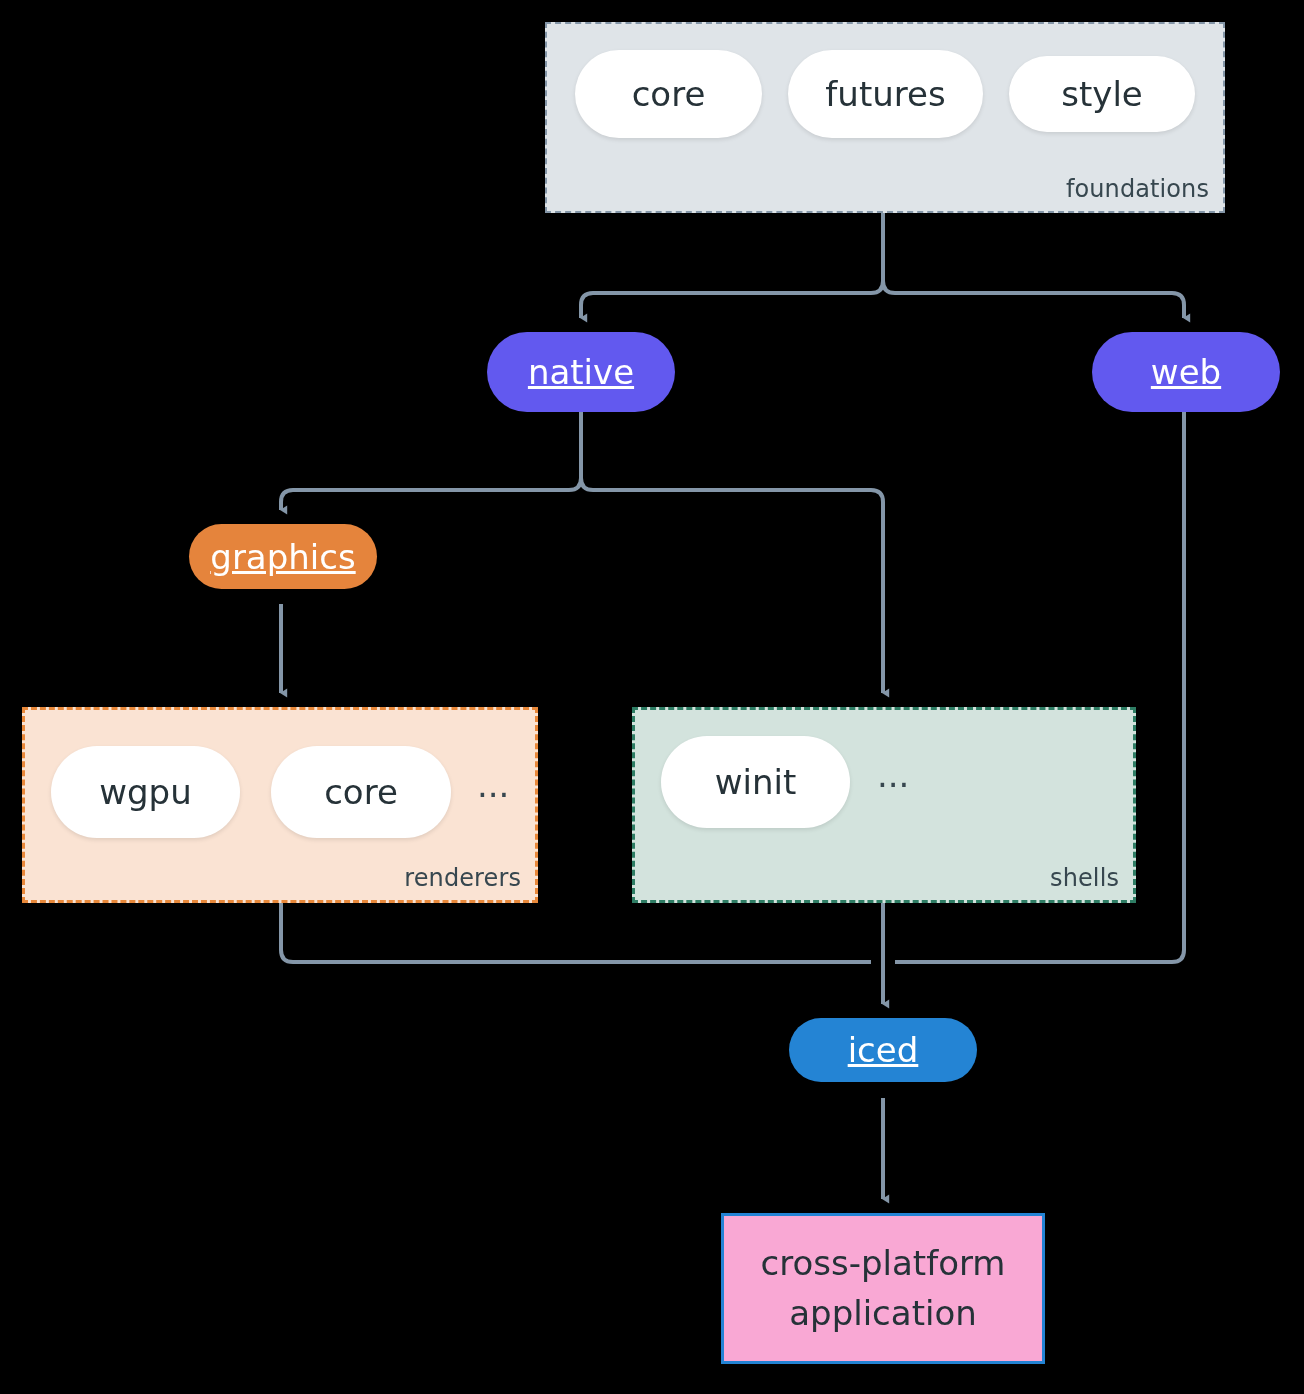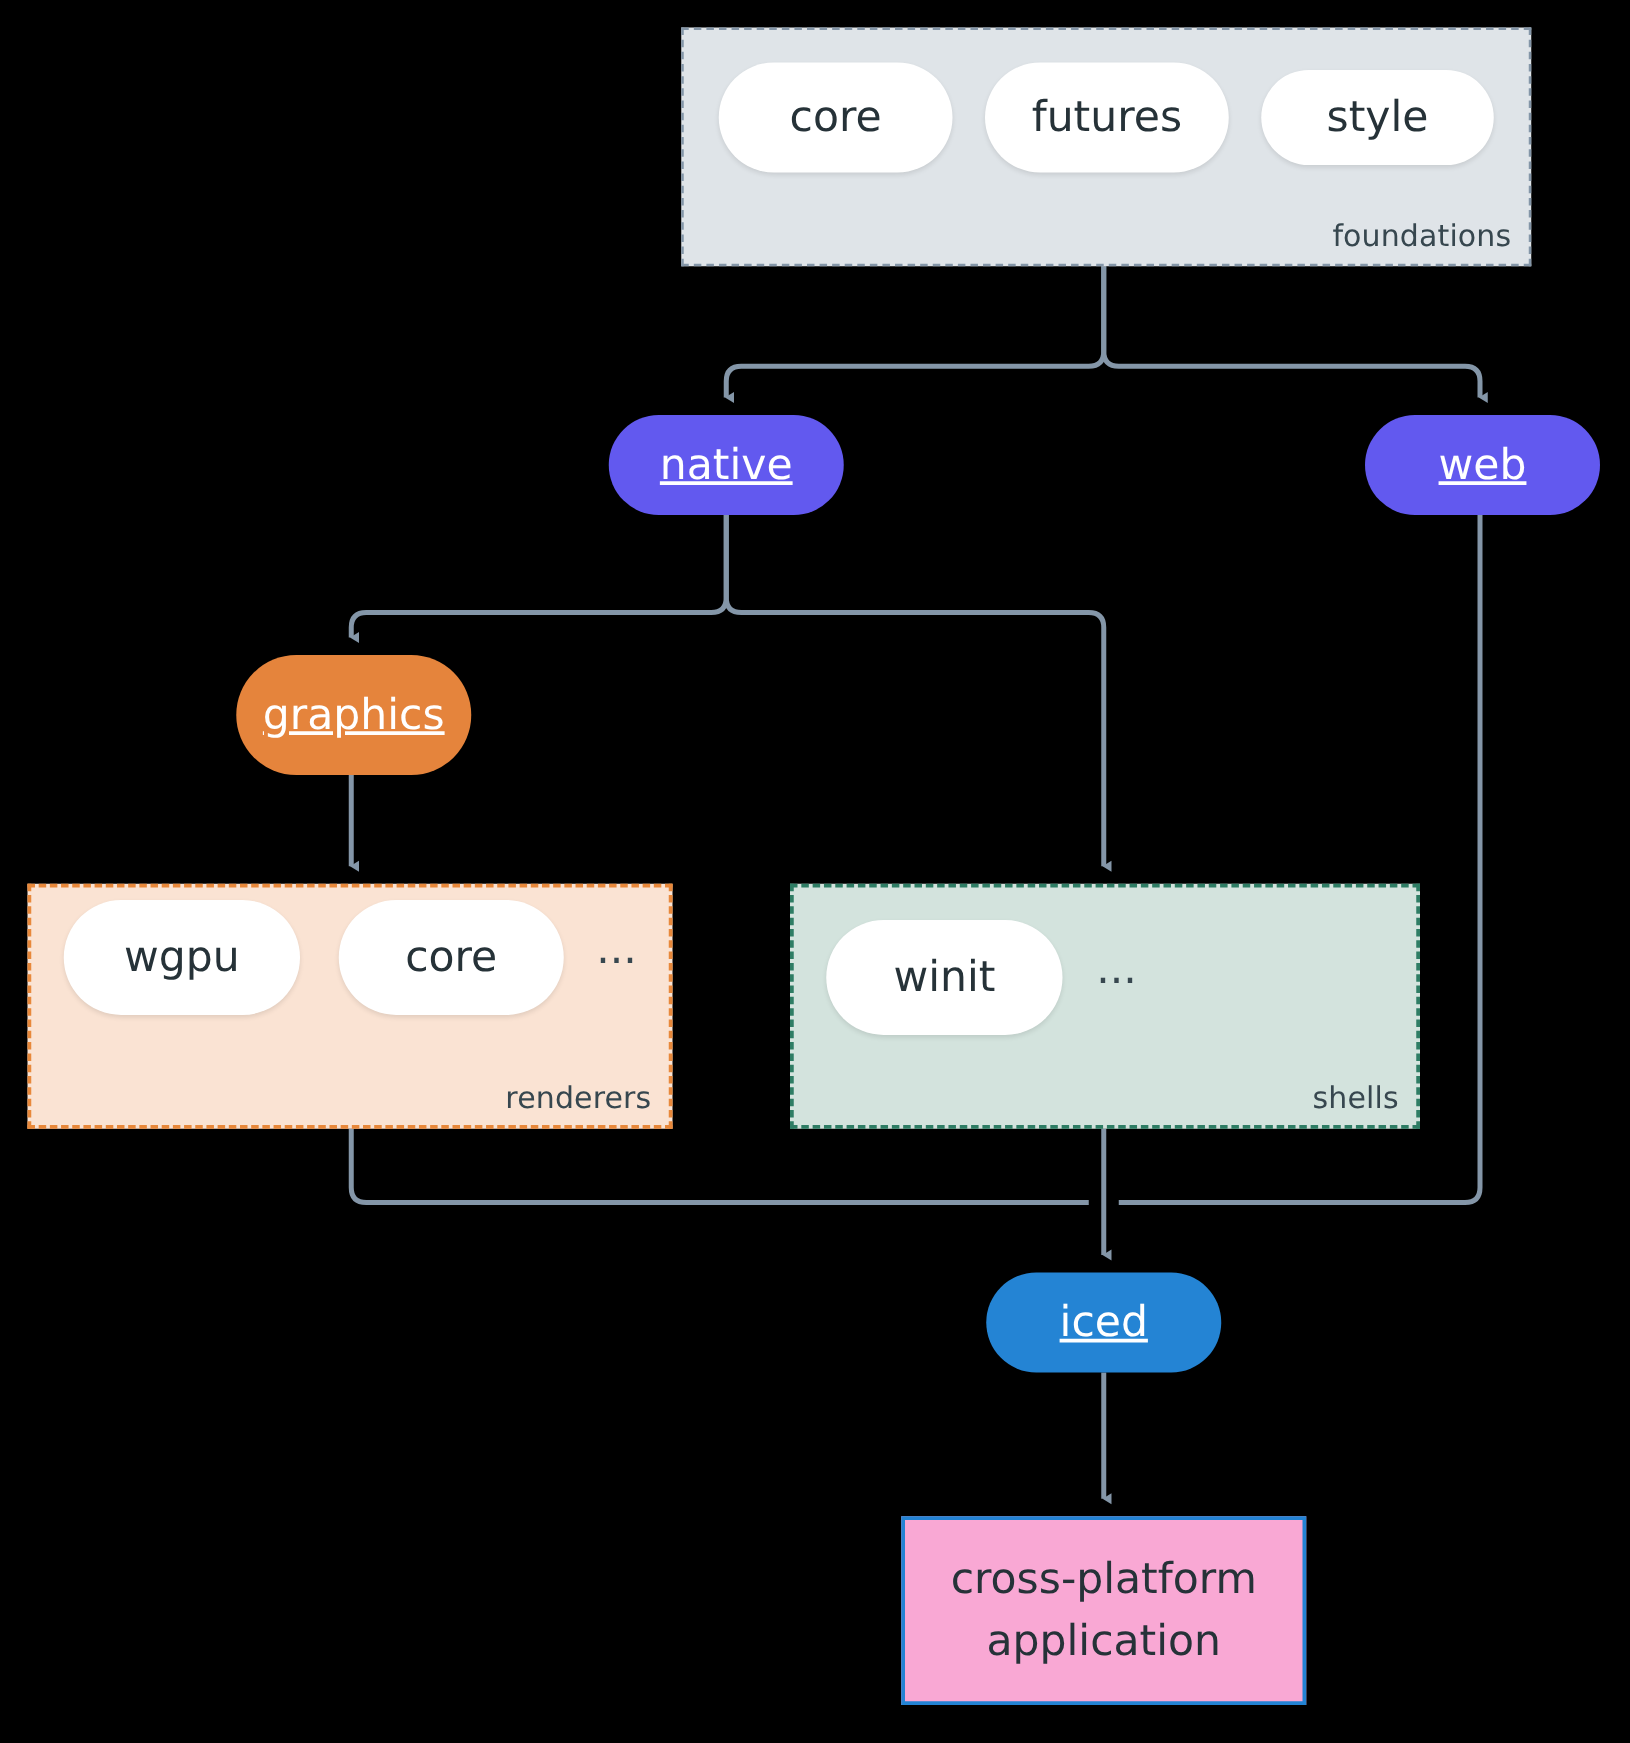--- a/index.html
+++ b/index.html
@@ -122,28 +122,28 @@
     left: 1092px;
     top: 332px;
     width: 188px;
     height: 80px;
     background: #6259ef;
   }
   #node-graphics {
     left: 189px;
     top: 524px;
     width: 188px;
-    height: 96px;
+    height: 65px;
     background: #e5843c;
   }
   #node-iced {
     left: 789px;
     top: 1018px;
     width: 188px;
-    height: 80px;
+    height: 64px;
     background: #2484d4;
   }
 
   
   #node-application {
     position: absolute;
     left: 721px;
     top: 1213px;
     width: 324px;
     height: 151px;
@@ -203,21 +203,21 @@
         <span>futures</span>
       </div>
       <div class="chip" style="width:186px; height:76px;">
         <span>style</span>
       </div>
     </div>
     <div class="group-label">foundations</div>
   </div>
 
   <div id="group-renderers" class="group">
-    <div class="group-inner" style="left:26px; top:10px;justify-content:center;">
+    <div class="group-inner" style="left:26px; top:36px;justify-content:center;">
       <div class="chip" style="width:189px; height:92px; margin-right:31px;">
         <span>wgpu</span>
       </div>
       <div class="chip" style="width:180px; height:92px; margin-right:26px;">
         <span>core</span>
       </div>
       <div class="ellipsis">...</div>
     </div>
     <div class="group-label">renderers</div>
   </div>

